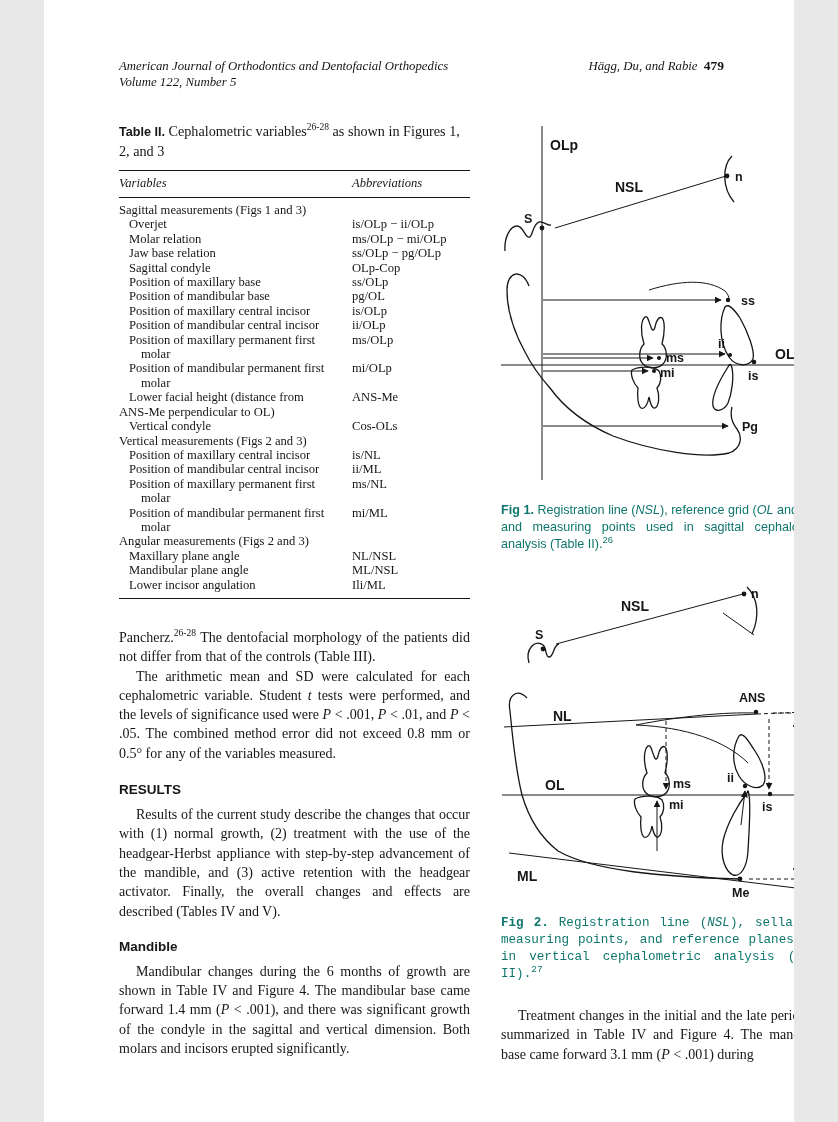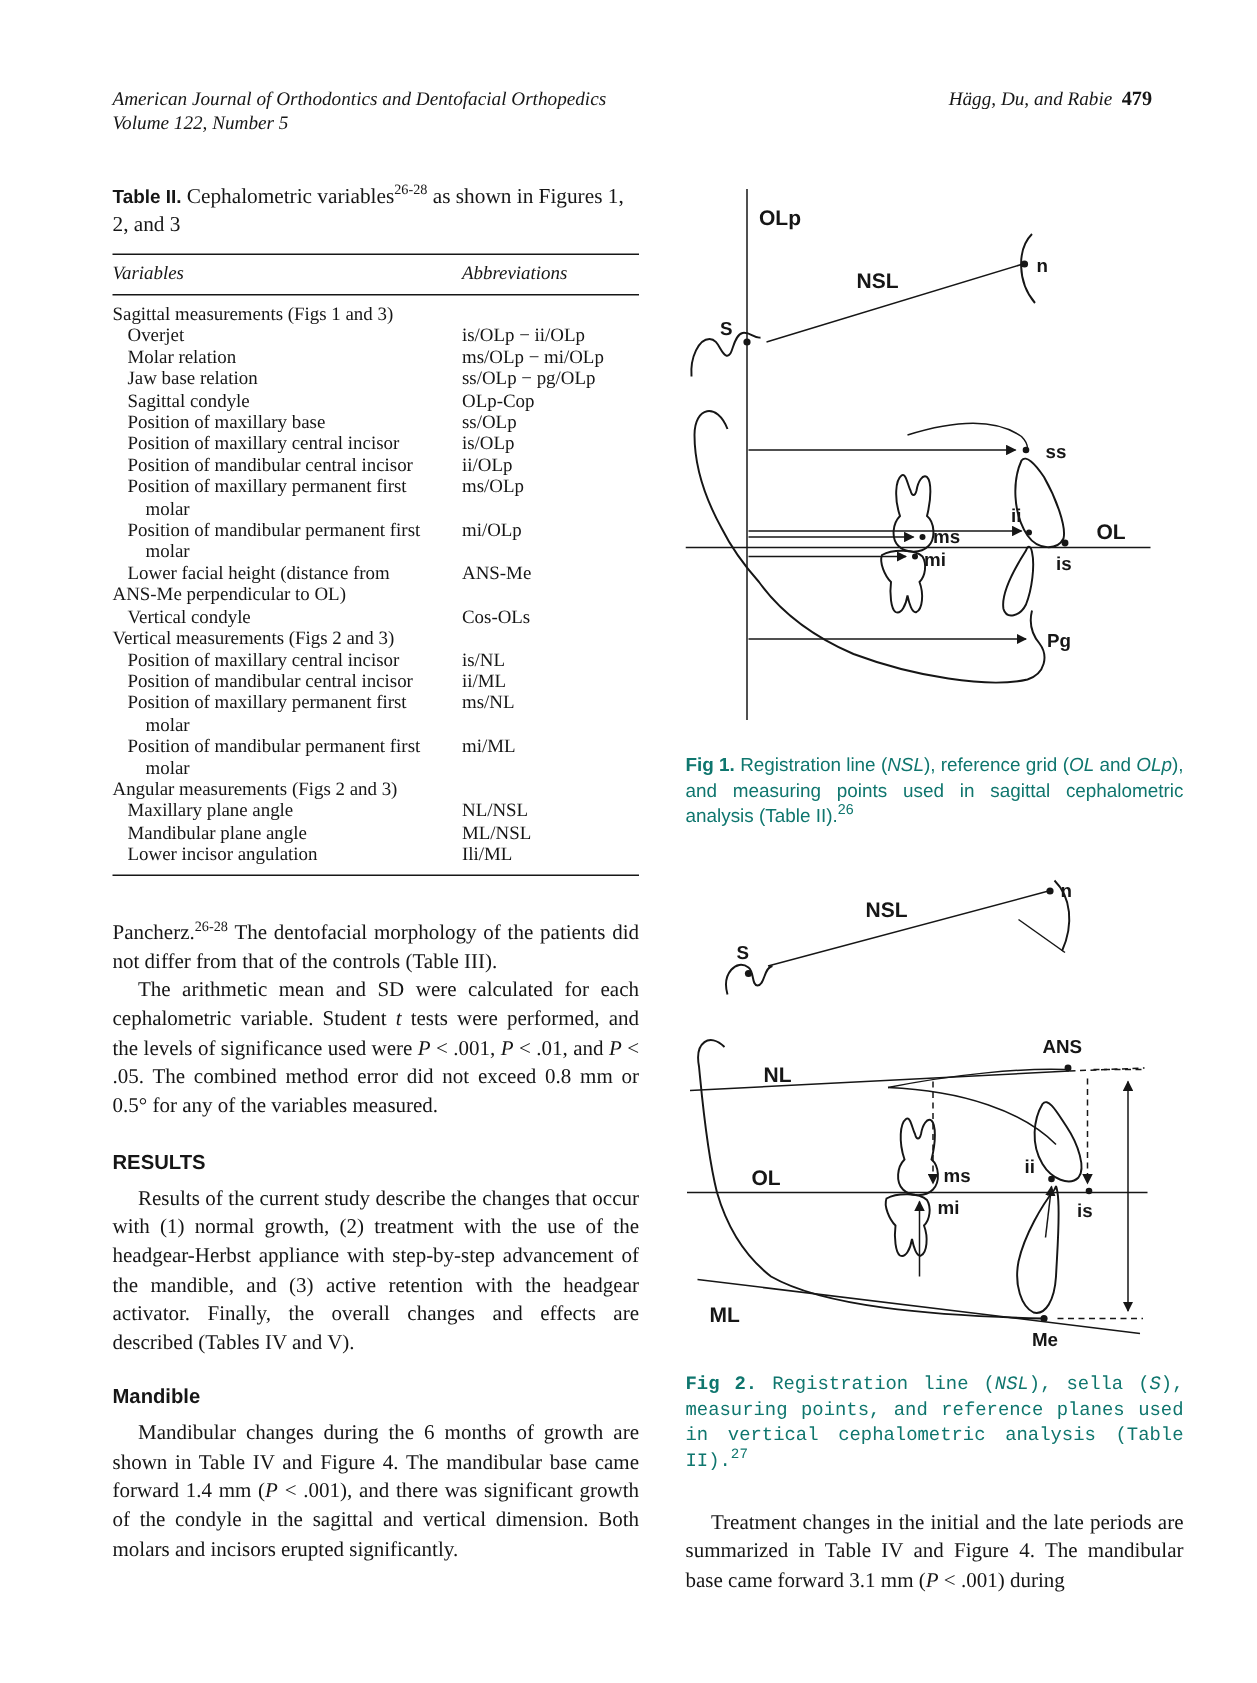--- a/index.html
+++ b/index.html
@@ -1,16 +1,16 @@
 <!DOCTYPE html>
 <html><head>
 <meta charset="utf-8">
 <style>
   html,body{margin:0;padding:0;background:#e8e8e8;}
-  .page{position:relative;width:838px;height:1122px;background:#ffffff;margin:0 auto;
+  .page{position:relative;width:750px;height:1122px;background:#ffffff;margin:0 auto;
         font-family:"Liberation Serif",serif;color:#161616;overflow:hidden;}
   
   .hdr-left{position:absolute;left:75px;top:58px;font-style:italic;font-size:12.8px;line-height:16px;}
   .hdr-right{position:absolute;right:70px;top:58px;font-size:12.8px;white-space:nowrap;}
   .hdr-right .authors{font-style:italic;}
   .hdr-right .pageno{font-weight:bold;margin-left:3px;font-size:13.5px;}
   
   .left-col{position:absolute;left:75px;top:122px;width:351px;}
   .right-col{position:absolute;left:457px;top:118px;width:332px;}
   
@@ -102,20 +102,26 @@
           <div class="tabbr">OLp-Cop</div>
         </div>
 
         <div class="trow">
           <div class="tlabel">
             <div class="tline1" style="padding-left: 10px;">Position of maxillary base</div>
           </div>
           <div class="tabbr">ss/OLp</div>
         </div>
 
+        <div class="trow">
+          <div class="tlabel">
+            <div class="tline1" style="padding-left: 10px;">Position of mandibular base</div>
+          </div>
+          <div class="tabbr">pg/OL</div>
+        </div>
 
         <div class="trow">
           <div class="tlabel">
             <div class="tline1" style="padding-left: 10px;">Position of maxillary central incisor</div>
           </div>
           <div class="tabbr">is/OLp</div>
         </div>
 
         <div class="trow">
           <div class="tlabel">

